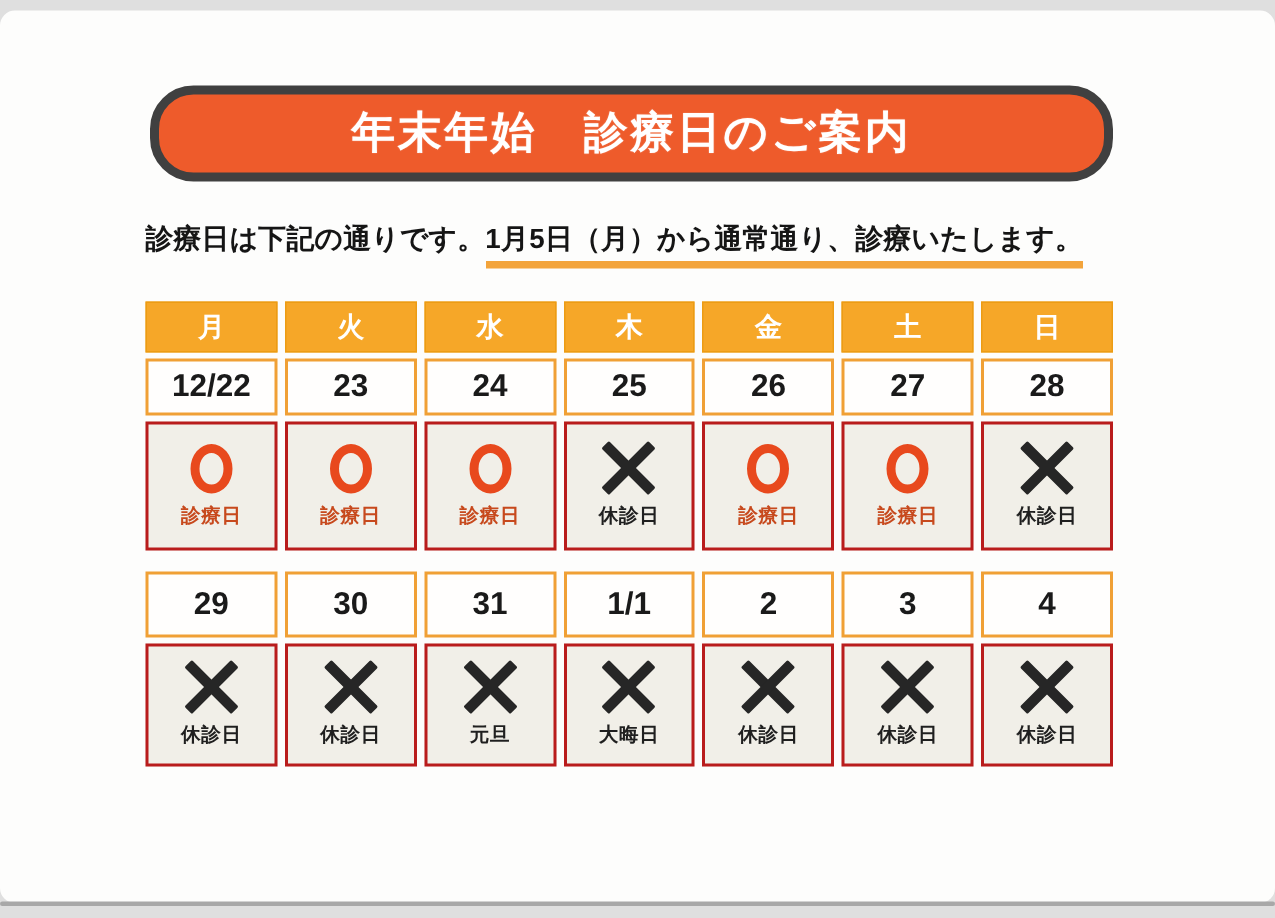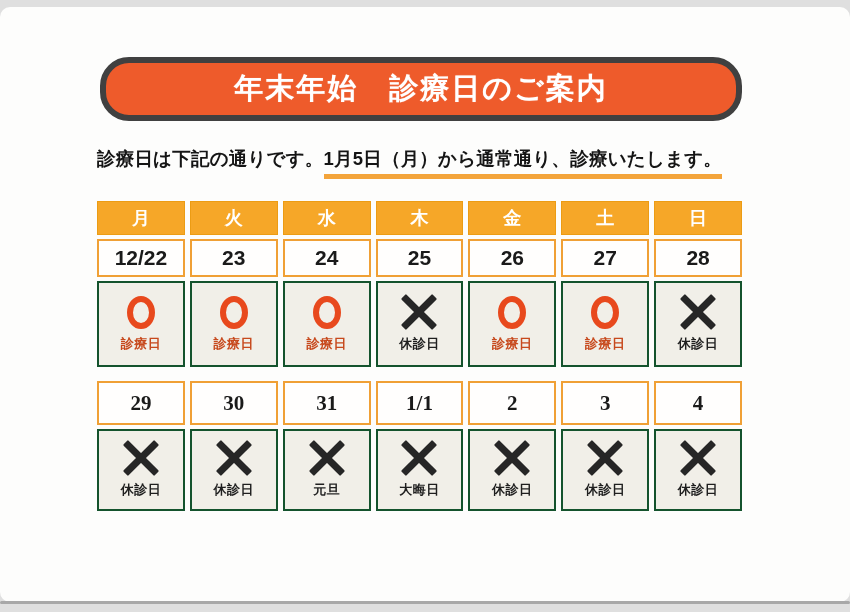--- a/index.html
+++ b/index.html
@@ -52,23 +52,23 @@
   }
   .cell.head{
     height:34px;background:#f6a728;border:1px solid #ec9c14;
     color:#ffffff;font-size:18px;font-weight:bold;
   }
   .cell.date{
     background:#fffefd;border:2px solid #f0a035;
     color:#1a1a1a;font-size:21px;font-weight:bold;
   }
   .row1 .cell.date{height:38px;}
-  .row2 .cell.date{height:44px;font-family:Liberation Serif, serif;}
+  .row2 .cell.date{height:44px;}
   .cell.status{
-    background:#f1efe8;border:2px solid #14532d;
+    background:#f1efe8;border:2px solid #b91c1c;
     flex-direction:column;justify-content:center;gap:6px;
   }
   .row1 .cell.status{height:86px;}
   .row2 .cell.status{height:82px;}
   .status-label{font-size:13px;font-weight:bold;letter-spacing:.5px;}
   .status-label.open{color:#c7491d;}
   .status-label.closed{color:#1f1f1f;}
 
   .ring{
     width:28px;height:33px;border:6px solid #e8491d;border-radius:50%;

